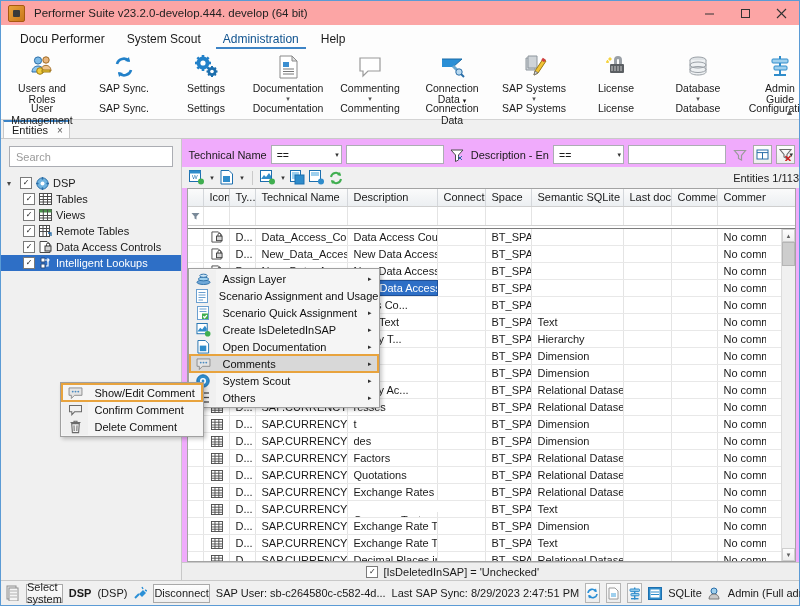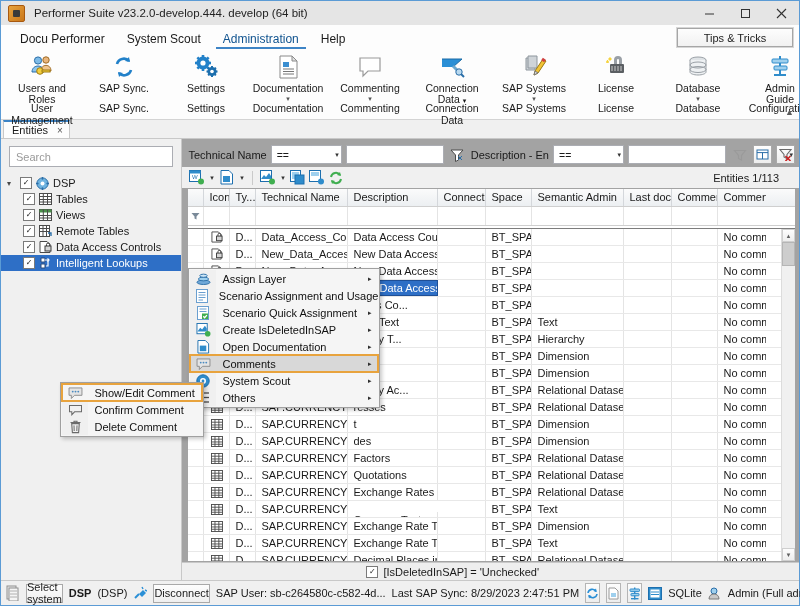--- a/index.html
+++ b/index.html
@@ -6,21 +6,21 @@
   body{
     width:800px;height:606px;overflow:hidden;
     font-family:"Liberation Sans", sans-serif;
     font-size:11px;color:#1a1a1a;
     background:#f0f0f0;
     -webkit-font-smoothing:antialiased;
   }
   .app{position:relative;width:800px;height:606px;background:#fdfdfd;border:1px solid #5b9bd5;box-sizing:border-box;}
 
   
-  .titlebar{height:24px;background:#e5e5e5;display:flex;align-items:center;position:relative;}
+  .titlebar{height:24px;background:#fca5a5;display:flex;align-items:center;position:relative;}
   .app-icon{width:15px;height:15px;margin-left:7px;background:linear-gradient(135deg,#e8a33d,#c9761a);border:1px solid #a8590f;border-radius:2px;position:relative;}
   .app-icon:after{content:"";position:absolute;left:4px;top:4px;width:7px;height:7px;background:#3a3a3a;border-radius:1px;}
   .title-text{margin-left:9px;font-size:11.5px;color:#222;}
   .wincontrols{position:absolute;right:0;top:0;display:flex;height:24px;}
   .wc{width:36px;height:24px;display:flex;align-items:center;justify-content:center;font-size:12px;color:#333;}
   .wc svg{display:block;}
 
   
   .menubar{height:24px;background:#fdfdfd;display:flex;align-items:flex-end;position:relative;padding-left:8px;}
   .mtab{padding:2px 11px 3px 11px;font-size:12px;color:#1b1b1b;position:relative;}
@@ -54,36 +54,36 @@
   .searchbox{height:19px;border:1px solid #abadb3;background:#fff;display:flex;align-items:center;padding-left:6px;font-size:11px;color:#9a9a9a;}
   .tree{flex:1;background:#f0f0f0;padding-top:2px;font-size:11px;}
   .tnode{display:flex;align-items:center;height:16px;padding-left:6px;gap:4px;}
   .tnode.child{padding-left:22px;}
   .tnode.sel{background:#2e6fc6;color:#fff;}
   .arrow{width:9px;font-size:8px;color:#4a4a4a;display:inline-block;}
   .cbx{width:10px;height:10px;border:1px solid #7a7a7a;background:#fff;display:inline-flex;align-items:center;justify-content:center;font-size:8px;line-height:8px;color:#1a1a1a;flex:0 0 auto;}
   .tlabel{white-space:nowrap;}
 
   
-  .right{flex:1;background:#a3a3a3;display:flex;flex-direction:column;position:relative;}
+  .right{flex:1;background:#f0abfc;display:flex;flex-direction:column;position:relative;}
   .filterbar{height:25px;display:flex;align-items:center;gap:4px;padding:3px 4px 0 6px;position:relative;}
   .fl{font-size:11px;color:#1a1a1a;white-space:nowrap;}
   .fcombo{width:62px;height:17px;border:1px solid #abadb3;background:#fff;display:flex;align-items:center;justify-content:space-between;padding:0 2px 0 5px;font-size:10.5px;}
   .fcombo .cv{color:#1a1a1a;}
   .fcombo .cd{font-size:7px;color:#333;}
   .ftext{width:96px;height:17px;border:1px solid #abadb3;background:#fff;}
   .ficon{width:17px;height:17px;border:1px solid transparent;display:flex;align-items:center;justify-content:center;}
   .ficon.btn{border:1px solid #a9a9a9;background:linear-gradient(#fefefe,#ededed);}
   .fmore{position:absolute;right:6px;font-size:7px;color:#333;}
 
   .gridtoolbar{height:21px;display:flex;align-items:center;gap:2px;padding-left:6px;position:relative;background:#f0f0f0;}
   .gtb{width:17px;height:17px;display:flex;align-items:center;justify-content:center;}
   .gcaret{font-size:7px;color:#333;width:9px;text-align:center;}
   .gsep{width:1px;height:14px;background:#cacaca;margin:0 4px;}
-  .entcount{position:absolute;right:20px;font-size:11px;color:#1a1a1a;}
+  .entcount{position:absolute;right:0;font-size:11px;color:#1a1a1a;}
 
   
   .gridwrap{flex:1;margin:0 3px 0 5px;border:1px solid #a3a3a3;background:#fff;display:flex;flex-direction:column;overflow:hidden;}
   .ghead{display:flex;height:17px;background:linear-gradient(#fbfbfb,#eceff2);border-bottom:1px solid #cfcfcf;}
   .gh{border-right:1px solid #d4d7db;font-size:11px;color:#1a1a1a;padding-left:5px;line-height:17px;overflow:hidden;white-space:nowrap;box-sizing:border-box;}
   .gfilterrow{display:flex;height:18px;background:#fff;border-bottom:1px solid #cfcfcf;}
   .gfc{border-right:1px solid #e4e4e4;box-sizing:border-box;}
   .grows{flex:1;position:relative;overflow:hidden;}
   .growsep{height:2px;background:#fff;border-bottom:1px solid #7d7d7d;}
   .grow{display:flex;height:17px;border-bottom:1px solid #e8e8e8;box-sizing:border-box;background:#fff;}
@@ -144,21 +144,20 @@
           </svg>
       </div>
     </div>
   </div>
 
   <div class="menubar">
     <div class="mtab">Docu Performer</div>
     <div class="mtab">System Scout</div>
     <div class="mtab active">Administration</div>
     <div class="mtab">Help</div>
-    <div class="tips">Tips &amp; Tricks</div>
   </div>
 
   <div class="ribbon">
 
     <div class="rgroup">
       <div class="rbtns">
         <div class="rbtn">
           <div class="ricon">
             <svg width="26" height="24" viewBox="0 0 26 24">
               <circle cx="9" cy="5.5" r="3.6" fill="#7dbbe8" stroke="#2a6ea8"></circle>
@@ -572,21 +571,21 @@
 
       <div class="gridwrap">
         <div class="ghead">
           <div class="gh" style="width:16px;border-right:1px solid #d4d7db;padding-left:0"></div>
           <div class="gh" style="width:26px">Icon</div>
           <div class="gh" style="width:26px">Ty...</div>
           <div class="gh" style="width:92px">Technical Name</div>
           <div class="gh" style="width:90px">Description</div>
           <div class="gh" style="width:48px">Connecti...</div>
           <div class="gh" style="width:46px">Space</div>
-          <div class="gh" style="width:92px">Semantic Admin</div>
+          <div class="gh" style="width:92px">Semantic SQLite</div>
           <div class="gh" style="width:48px">Last doc.</div>
           <div class="gh" style="width:46px">Commen...</div>
           <div class="gh" style="width:48px;border-right:none">Commen...</div>
         </div>
 
         <div class="gfilterrow">
           <div class="gfc" style="width:16px;display:flex;align-items:center;justify-content:center">
             <svg width="9" height="9" viewBox="0 0 9 9">
                 <path d="M0.5 1h8l-3 3.5v3l-2-1v-2z" fill="#7a8a99"></path>
               </svg>

